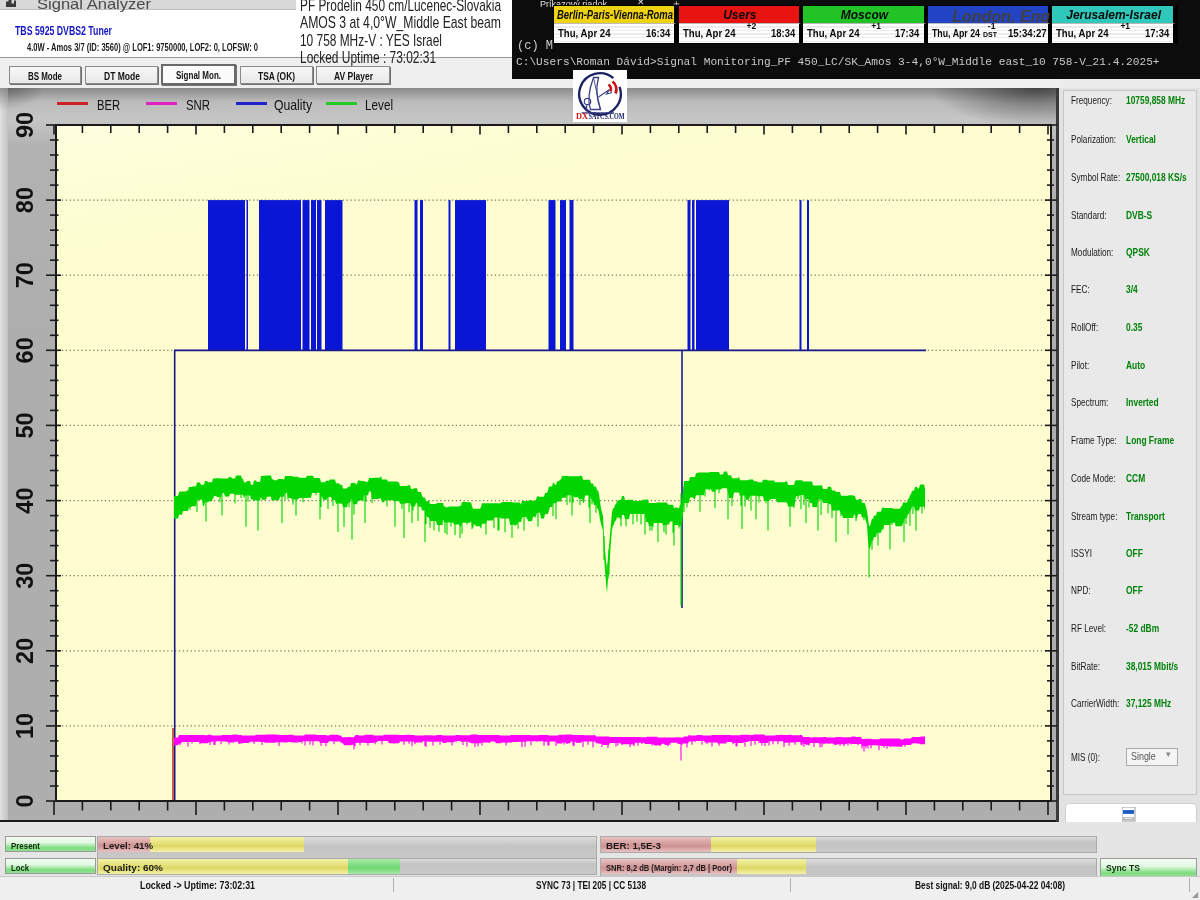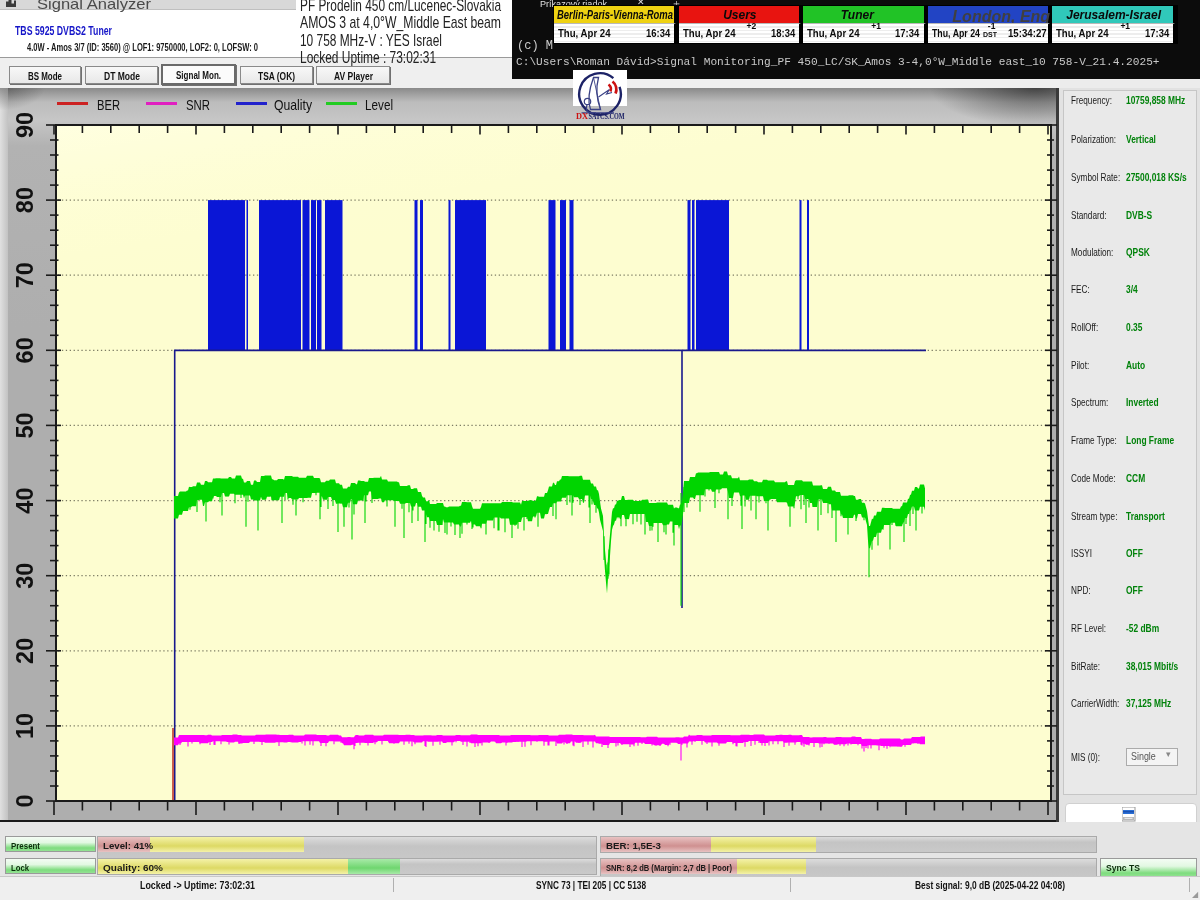--- a/index.html
+++ b/index.html
@@ -43,21 +43,21 @@
 <div class="abs" style="left:554.0px;top:23px;width:122.4px;height:20px;background:repeating-linear-gradient(#ffffff 0 2.2px,#ededed 2.2px 3.6px);border-top:1px solid #b9b9b9;border-right:2px solid #000"></div>
 <div class="abs" style="left:558.0px;top:27px;font-family:'Liberation Sans',sans-serif;font-size:10.5px;color:#0a0a0a;white-space:pre;font-weight:bold;transform:scaleX(0.9152);transform-origin:0 0;">Thu, Apr 24</div>
 <div class="abs" style="left:646.2331015625px;top:27px;font-family:'Liberation Sans',sans-serif;font-size:10.5px;color:#0a0a0a;white-space:pre;font-weight:bold;transform:scaleX(0.9000);transform-origin:0 0;">16:34</div>
 <div class="abs" style="left:678.6px;top:6px;width:122.4px;height:17px;background:#e81410;border-right:2px solid #000"></div>
 <div class="abs" style="left:723.1340625px;top:8px;font-family:'Liberation Sans',sans-serif;font-size:12px;color:#0a0a0a;white-space:pre;font-weight:bold;font-style:italic;">Users</div>
 <div class="abs" style="left:678.6px;top:23px;width:122.4px;height:20px;background:repeating-linear-gradient(#ffffff 0 2.2px,#ededed 2.2px 3.6px);border-top:1px solid #b9b9b9;border-right:2px solid #000"></div>
 <div class="abs" style="left:682.6px;top:27px;font-family:'Liberation Sans',sans-serif;font-size:10.5px;color:#0a0a0a;white-space:pre;font-weight:bold;transform:scaleX(0.9152);transform-origin:0 0;">Thu, Apr 24</div>
 <div class="abs" style="left:746.6px;top:21px;font-family:'Liberation Sans',sans-serif;font-size:8.5px;color:#0a0a0a;white-space:pre;font-weight:bold;">+2</div>
 <div class="abs" style="left:770.8331015625px;top:27px;font-family:'Liberation Sans',sans-serif;font-size:10.5px;color:#0a0a0a;white-space:pre;font-weight:bold;transform:scaleX(0.9000);transform-origin:0 0;">18:34</div>
 <div class="abs" style="left:803.2px;top:6px;width:122.4px;height:17px;background:#21c326;border-right:2px solid #000"></div>
-<div class="abs" style="left:840.7328125px;top:8px;font-family:'Liberation Sans',sans-serif;font-size:12px;color:#0a0a0a;white-space:pre;font-weight:bold;font-style:italic;">Tuner</div>
+<div class="abs" style="left:840.7328125px;top:8px;font-family:'Liberation Sans',sans-serif;font-size:12px;color:#0a0a0a;white-space:pre;font-weight:bold;font-style:italic;">Moscow</div>
 <div class="abs" style="left:803.2px;top:23px;width:122.4px;height:20px;background:repeating-linear-gradient(#ffffff 0 2.2px,#ededed 2.2px 3.6px);border-top:1px solid #b9b9b9;border-right:2px solid #000"></div>
 <div class="abs" style="left:807.2px;top:27px;font-family:'Liberation Sans',sans-serif;font-size:10.5px;color:#0a0a0a;white-space:pre;font-weight:bold;transform:scaleX(0.9152);transform-origin:0 0;">Thu, Apr 24</div>
 <div class="abs" style="left:871.2px;top:21px;font-family:'Liberation Sans',sans-serif;font-size:8.5px;color:#0a0a0a;white-space:pre;font-weight:bold;">+1</div>
 <div class="abs" style="left:895.4331015625px;top:27px;font-family:'Liberation Sans',sans-serif;font-size:10.5px;color:#0a0a0a;white-space:pre;font-weight:bold;transform:scaleX(0.9000);transform-origin:0 0;">17:34</div>
 <div class="abs" style="left:927.8px;top:6px;width:122.4px;height:17px;background:#2244c4;border-right:2px solid #000"></div>
 <div class="abs" style="left:952.3465624999999px;top:8px;font-family:'Liberation Sans',sans-serif;font-size:16px;color:#404040;white-space:pre;font-weight:bold;font-style:italic;">London, Eng</div>
 <div class="abs" style="left:927.8px;top:23px;width:122.4px;height:20px;background:repeating-linear-gradient(#ffffff 0 2.2px,#ededed 2.2px 3.6px);border-top:1px solid #b9b9b9;border-right:2px solid #000"></div>
 <div class="abs" style="left:931.8px;top:27px;font-family:'Liberation Sans',sans-serif;font-size:10.5px;color:#0a0a0a;white-space:pre;font-weight:bold;transform:scaleX(0.8368);transform-origin:0 0;">Thu, Apr 24</div>
 <div class="abs" style="left:982.8px;top:30px;font-family:'Liberation Sans',sans-serif;font-size:7.5px;color:#0a0a0a;white-space:pre;font-weight:bold;transform:scaleX(0.9333);transform-origin:0 0;">DST</div>
 <div class="abs" style="left:987.8px;top:21px;font-family:'Liberation Sans',sans-serif;font-size:8.5px;color:#0a0a0a;white-space:pre;font-weight:bold;">-1</div>
@@ -302,21 +302,21 @@
     </g>
 </svg>
 <div class="abs" style="left:57px;top:102px;width:31px;height:2.5px;background:#cc2222"></div>
 <div class="abs" style="left:146px;top:102px;width:31px;height:2.5px;background:#e020c0"></div>
 <div class="abs" style="left:236px;top:102px;width:31px;height:2.5px;background:#2222cc"></div>
 <div class="abs" style="left:326px;top:102px;width:31px;height:2.5px;background:#22cc22"></div>
 <div class="abs" style="left:97px;top:96px;font-family:'Liberation Sans',sans-serif;font-size:15px;color:#111;white-space:pre;transform:scaleX(0.7457);transform-origin:0 0;">BER</div>
 <div class="abs" style="left:186px;top:96px;font-family:'Liberation Sans',sans-serif;font-size:15px;color:#111;white-space:pre;transform:scaleX(0.7578);transform-origin:0 0;">SNR</div>
 <div class="abs" style="left:274px;top:96px;font-family:'Liberation Sans',sans-serif;font-size:15px;color:#111;white-space:pre;transform:scaleX(0.8140);transform-origin:0 0;">Quality</div>
 <div class="abs" style="left:365px;top:96px;font-family:'Liberation Sans',sans-serif;font-size:15px;color:#111;white-space:pre;transform:scaleX(0.7809);transform-origin:0 0;">Level</div>
-<div class="abs" style="left:573px;top:70px;width:54px;height:36px;background:#fff">
+<div class="abs" style="left:573px;top:70px;width:54px;height:52px;background:#fff">
 <svg width="54" height="52" viewBox="0 0 54 52">
 <path d="M 40.37 8.07 A 20.8 20.8 0 1 0 46.55 16.89" fill="none" stroke="#1c2266" stroke-width="2.4"></path>
 <path d="M 47.6 22 A 20.8 20.8 0 0 1 44.5 35.5" fill="none" stroke="#1c2266" stroke-width="2.4" opacity="0"></path>
 <path d="M 20.5 7.5 C 15.5 21 14.5 31 17.5 39.5 L 27.5 39.5 C 23.5 29 23 17 25.5 7.5 Z" fill="none" stroke="#3a4185" stroke-width="1.3"></path>
 <path d="M 20.5 7.5 L 27.5 39.5" fill="none" stroke="#3a4185" stroke-width="0.9"></path>
 <circle cx="14.5" cy="31.5" r="3.2" fill="none" stroke="#3a4185" stroke-width="1.2"></circle>
 <path d="M 14 34.5 C 12.5 39.5 13.5 41.5 16.5 42.8 L 23 42.8" fill="none" stroke="#3a4185" stroke-width="1.2"></path>
 <path d="M 8.5 42.8 L 41 42.8" fill="none" stroke="#3a4185" stroke-width="1.2"></path>
 <path d="M 25.5 27 L 36.5 19.5 L 33.5 24 L 39 22.5" fill="none" stroke="#3a4185" stroke-width="1.1"></path>
 <path d="M 39.5 11.5 A 10 10 0 0 1 42.5 23.5" fill="none" stroke="#cc1111" stroke-width="2.7"></path>

